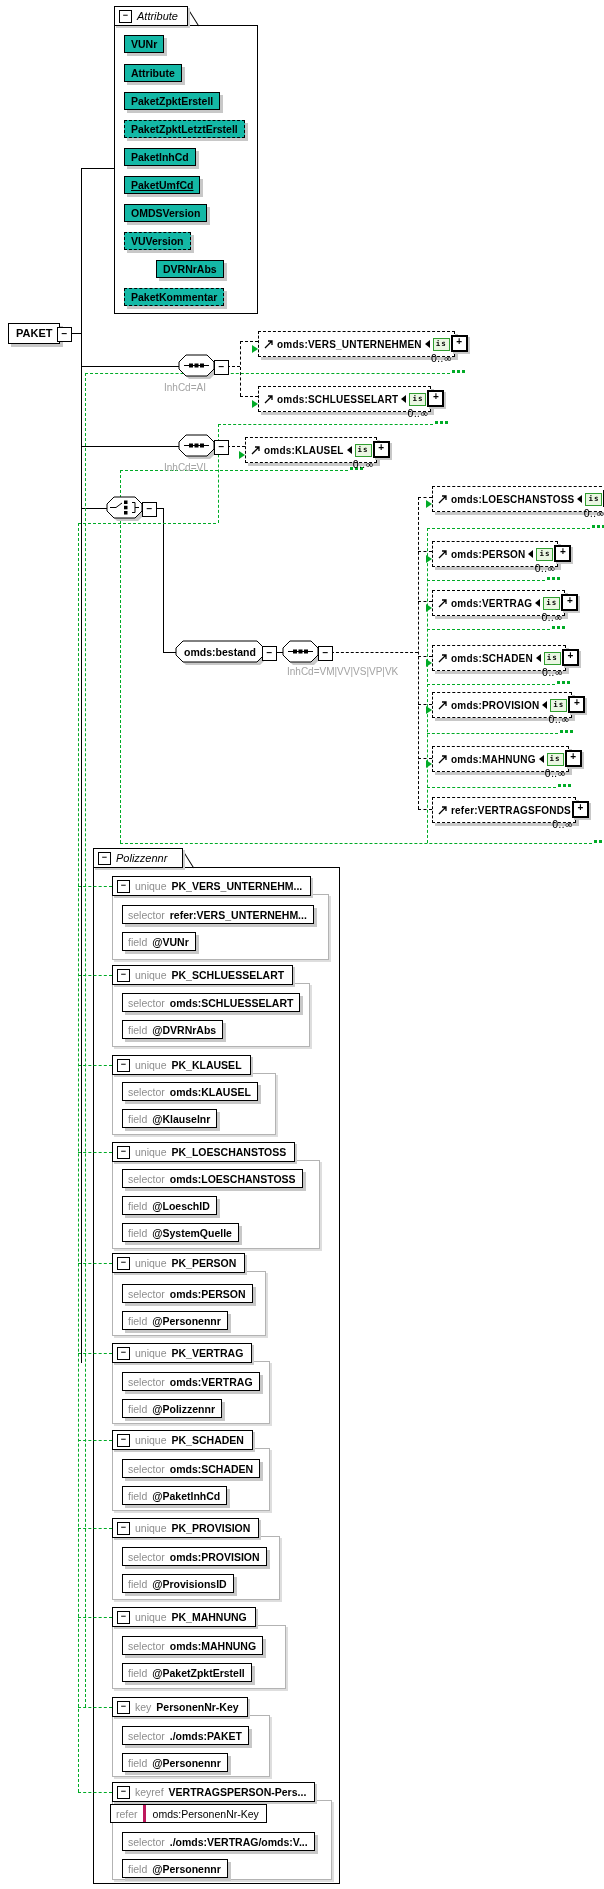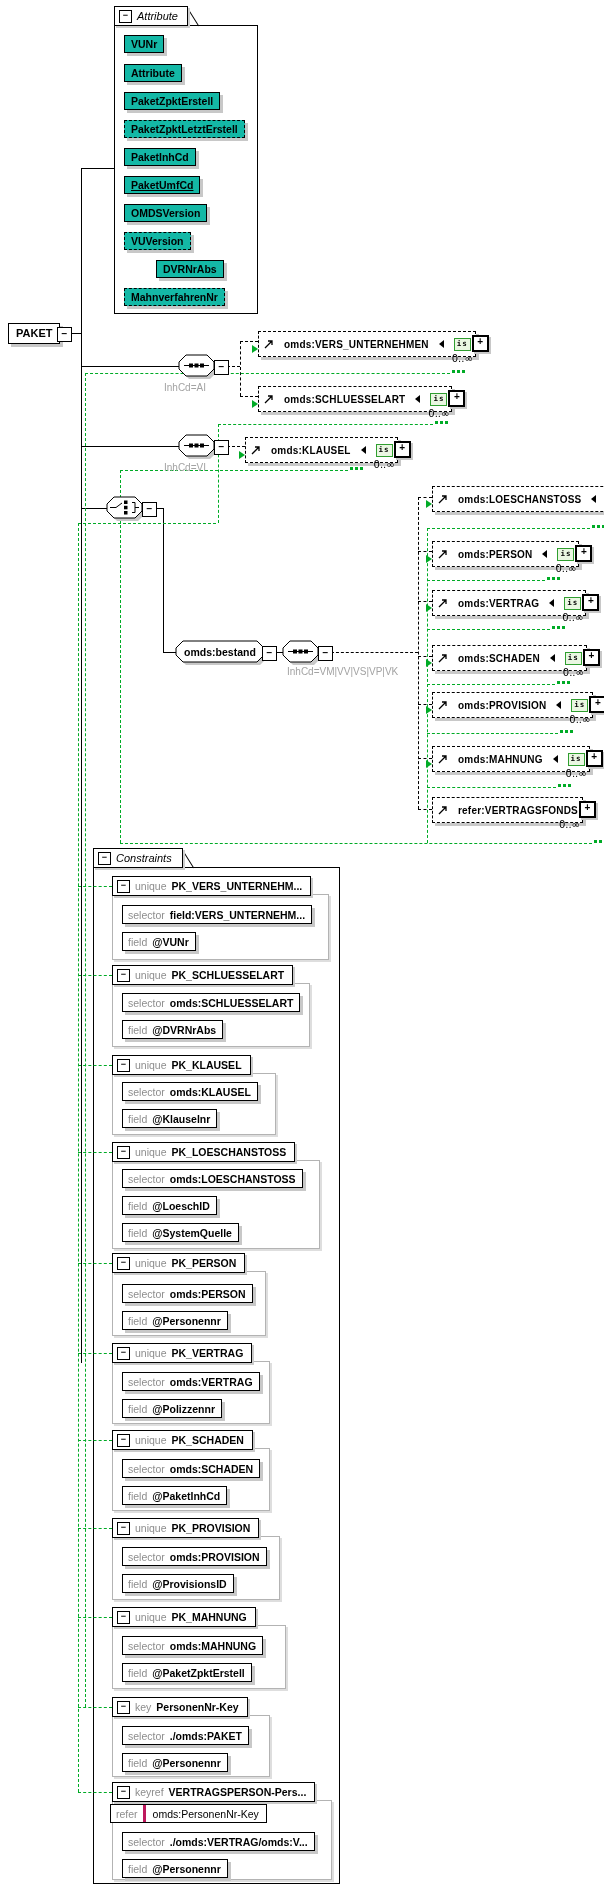--- a/index.html
+++ b/index.html
@@ -13,21 +13,21 @@
   .grn.h{border-top:1px dashed #00AB26;}
   .grn.v{border-left:1px dashed #00AB26;}
   .box,.elem,.attr,.sf,.ctab,.ptab,.refrow{box-sizing:border-box;}
   .node{position:absolute;z-index:3;}
   .paket{background:#fff;border:1px solid #000;box-shadow:3px 3px 0 #c8c8c8;
          font-weight:bold;font-size:11px;line-height:19px;padding:0 7px;white-space:nowrap;}
   .attr{position:absolute;z-index:3;background:#14b8a6;border:1px solid #000;box-shadow:3px 3px 0 #c8c8c8;
         font-weight:bold;font-size:10.5px;line-height:16px;padding:0 6px;white-space:nowrap;height:18px;}
   .attr.opt{border-style:dashed;}
   .elem{position:absolute;z-index:3;background:#fff;border:1px dashed #000;box-shadow:3px 3px 0 #c8c8c8;
-        height:15px;display:flex;align-items:center;gap:10px;padding:12px 4px;white-space:nowrap;}
+        height:15px;display:flex;align-items:center;gap:3px;padding:12px 4px;white-space:nowrap;}
   .ename{font-weight:bold;font-size:10px;letter-spacing:0.2px;}
   .occ{position:absolute;right:2px;top:21px;font-weight:normal;font-size:10px;
        font-family:"DejaVu Sans",sans-serif;color:#000;}
   .isb{width:15px;height:11px;border:1px solid #2f9e2f;background:#eaf7e2;font-size:7.5px;
        font-weight:bold;letter-spacing:1px;text-align:center;line-height:10px;flex:0 0 auto;
        font-family:"DejaVu Sans Mono",monospace;}
   .larr{width:0;height:0;border:4px solid transparent;border-right:5px solid #000;border-left:0;flex:0 0 auto;}
   .plus{position:absolute;right:-14px;top:3px;width:13px;height:13px;border:2px solid #000;background:#fff;
         line-height:9px;text-align:center;font-size:10px;font-weight:bold;box-shadow:2px 2px 0 #c8c8c8;}
   .exp{position:absolute;z-index:4;width:13px;height:13px;border:1px solid #000;background:#fff;
@@ -176,33 +176,33 @@
     <div class="garr" style="left: 426px; top: 760px;"></div>
     <div class="panel" style="left: 114px; top: 25px; width: 142px; height: 287px;"></div>
     <div class="ptab" style="left: 114px; top: 6px; width: 74px;">
       <span class="tmin">−</span>
       <span>Attribute</span>
     </div>
     <div class="diag" style="left: 188px; top: 8px;"></div>
     <div class="panel" style="left: 93px; top: 867px; width: 245px; height: 1015px;"></div>
     <div class="ptab" style="left: 93px; top: 848px; width: 90px;">
       <span class="tmin">−</span>
-      <span>Constraints</span>
+      <span>Polizzennr</span>
     </div>
     <div class="diag" style="left: 183px; top: 850px;"></div>
     <div class="attr" style="left: 124px; top: 35px;">VUNr</div>
     <div class="attr" style="left: 124px; top: 64px;">Attribute</div>
     <div class="attr" style="left: 124px; top: 92px;">PaketZpktErstell</div>
     <div class="attr opt" style="left: 124px; top: 120px;">PaketZpktLetztErstell</div>
     <div class="attr" style="left: 124px; top: 148px;">PaketInhCd</div>
     <div class="attr" style="left: 124px; top: 176px; text-decoration: underline;">PaketUmfCd</div>
     <div class="attr" style="left: 124px; top: 204px;">OMDSVersion</div>
     <div class="attr opt" style="left: 124px; top: 232px;">VUVersion</div>
     <div class="attr" style="left: 124px; top: 260px; margin-left: 32px;">DVRNrAbs</div>
-    <div class="attr opt" style="left: 124px; top: 288px;">MahnverfahrenNr</div>
+    <div class="attr opt" style="left: 124px; top: 288px;">PaketKommentar</div>
     <div class="node paket" style="left: 8px; top: 323px;">PAKET</div>
     <div class="node" style="left: 178px; top: 354px; z-index: 3;"><svg width="40" height="27">
         <polygon points="8,1 29,1 36,8 36,15 29,22 8,22 1,15 1,8" fill="#c8c8c8" transform="translate(3,3)"></polygon>
         <polygon points="8,1 29,1 36,8 36,15 29,22 8,22 1,15 1,8" fill="#fff" stroke="#000"></polygon>
         <g>
           <line x1="6" y1="11.5" x2="31" y2="11.5" stroke="#000"></line>
           <rect x="11" y="9.5" width="4" height="4" fill="#000"></rect>
           <rect x="16.5" y="9.5" width="4" height="4" fill="#000"></rect>
           <rect x="22" y="9.5" width="4" height="4" fill="#000"></rect>
         </g>
@@ -371,21 +371,21 @@
       <span class="occ">0..∞</span>
     </div>
     <div class="cbox" style="left: 112px; top: 894px; width: 215px; height: 64px;"></div>
     <div class="ctab" style="left: 112px; top: 876px;">
       <span class="tmin">−</span>
       <span class="ckind">unique</span>
       <span class="cname">PK_VERS_UNTERNEHM...</span>
     </div>
     <div class="sf" style="left: 122px; top: 905px;">
       <span class="sflab">selector</span>
-      <span class="sfval">field:VERS_UNTERNEHM...</span>
+      <span class="sfval">refer:VERS_UNTERNEHM...</span>
     </div>
     <div class="sf" style="left: 122px; top: 932px;">
       <span class="sflab">field</span>
       <span class="sfval">@VUNr</span>
     </div>
     <div class="cbox" style="left: 112px; top: 983px; width: 196px; height: 62px;"></div>
     <div class="ctab" style="left: 112px; top: 965px;">
       <span class="tmin">−</span>
       <span class="ckind">unique</span>
       <span class="cname">PK_SCHLUESSELART</span>

